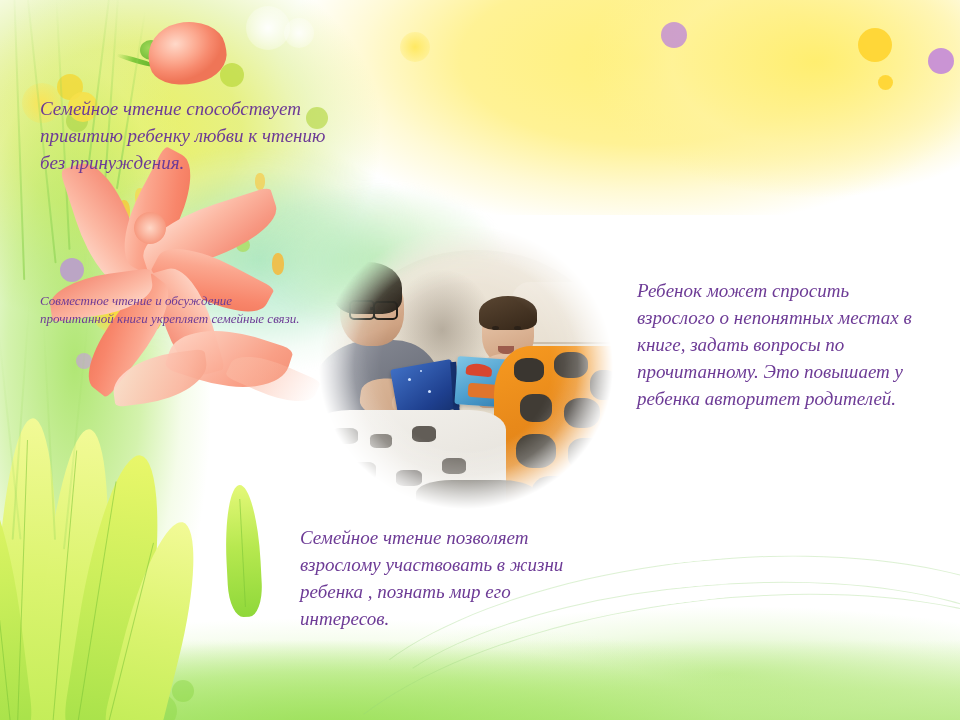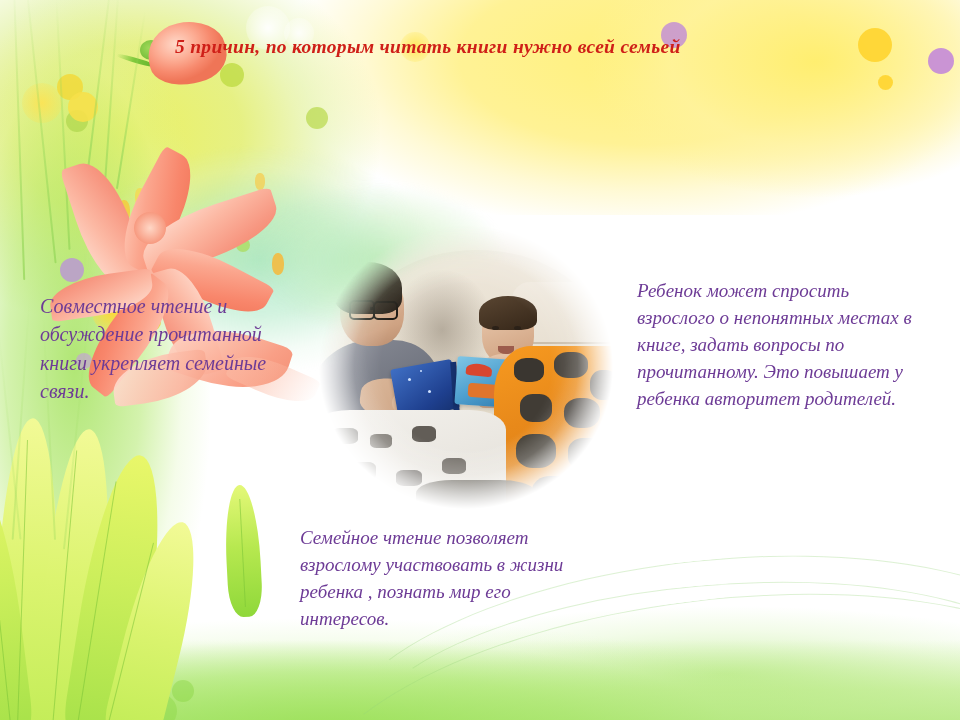--- a/index.html
+++ b/index.html
@@ -189,21 +189,21 @@
     white-space:nowrap;
   }
   .block{
     position:absolute;
     font-family:"Liberation Serif", serif;
     font-style:italic;
     color:#6d3b96;
     line-height:1.42;
   }
   #txt-1{left:40px;top:96px;width:300px;font-size:19px;}
-  #txt-2{left:40px;top:292px;width:260px;font-size:20px;font-style:italic;}
+  #txt-2{left:40px;top:292px;width:260px;font-size:13px;font-style:italic;}
   #txt-3{left:585px;top:90px;width:300px;font-size:19px;}
   #txt-4{left:637px;top:278px;width:290px;font-size:19px;}
   #txt-5{left:300px;top:525px;width:290px;font-size:19px;}
 </style>
 </head>
 <body>
 
 <div id="slide">
 
   <div class="bg-layer bg-base"></div>
@@ -388,19 +388,19 @@
       <div class="ph" style="left:80px;top:248px;width:26px;height:16px;border-radius:30%;background:#3a352f;opacity:.8;"></div>
       <div class="ph" style="left:126px;top:236px;width:24px;height:16px;border-radius:30%;background:#45403a;opacity:.75;"></div>
       <div class="ph" style="left:100px;top:258px;width:120px;height:44px;border-radius:30% 30% 0 0;
                   background:linear-gradient(160deg,#5a564c,#433f38);opacity:.9;"></div>
 
       <div class="ph" style="inset:0;left:0;top:0;width:300px;height:290px;
                   background:radial-gradient(ellipse 60% 60% at 50% 45%,rgba(255,255,255,0) 55%,rgba(255,255,255,.45) 100%);"></div>
     </div>
   </div>
 
-  <div class="title">5 причин, по которым читать  книги нужно  всей семьей</div>
-
+
+  <div class="block" id="txt-1">Семейное чтение способствует привитию ребенку любви к чтению без принуждения.</div>
   <div class="block" id="txt-2">Совместное чтение и обсуждение прочитанной книги укрепляет семейные связи.</div>
   <div class="block" id="txt-5">Семейное чтение позволяет взрослому участвовать в жизни ребенка , познать мир его интересов.</div>
   <div class="block" id="txt-4">Ребенок может спросить взрослого о непонятных местах в книге, задать вопросы по прочитанному. Это повышает у ребенка авторитет родителей.</div>
 
 </div>
 
 </body></html>

